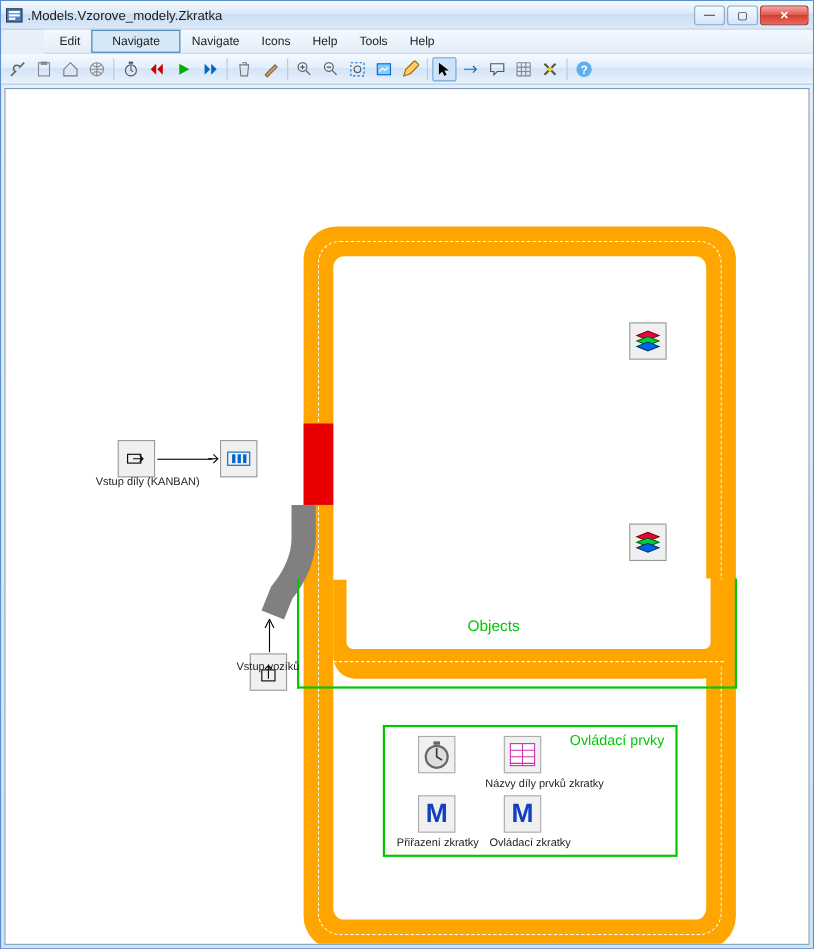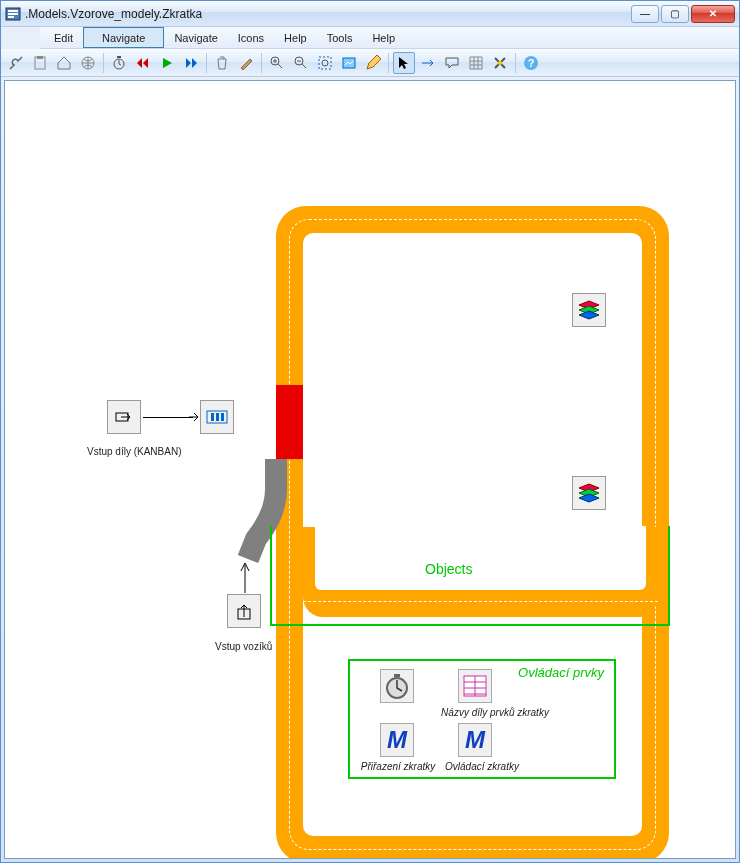--- a/index.html
+++ b/index.html
@@ -184,21 +184,20 @@
   }
 
   
   .ovladaci {
     position: absolute;
     left: 343px; top: 578px;
     width: 268px; height: 120px;
     border: 2px solid #00c800;
     background: #fff;
     padding: 2px;
-    font-style: italic;
   }
   .ovladaci-title {
     position: absolute;
     right: 10px; top: 4px;
     color: #00c800;
     font-size: 13px;
   }
   .ov-icon {
     position: absolute;
     width: 34px; height: 34px;
@@ -426,21 +425,21 @@
 
       <div class="green-box-zkratka"></div>
       <div class="zkratka-label">Objects</div>
 
       <div class="node" style="left:102px; top:319px;">
         <svg width="24" height="24">
             <rect x="4" y="8" width="12" height="8" fill="none" stroke="#000"></rect>
             <path d="M9 12 H18 M15 9 L18 12 L15 15" stroke="#000" fill="none"></path>
           </svg>
       </div>
-      <div class="node-label" style="left:82px; top:365px;text-align:right;">Vstup díly (KANBAN)</div>
+      <div class="node-label" style="left:82px; top:352px;text-align:right;">Vstup díly (KANBAN)</div>
 
       <div class="arrow-line" style="left:138px; top:336px; width:50px;"></div>
       <svg style="position:absolute; left:184px; top:330px;" width="14" height="14">
           <path d="M0 6 L8 6 M5 2 L9 6 L5 10" stroke="#000" fill="none"></path>
         </svg>
 
       <div class="node" style="left:195px; top:319px;">
         <svg width="24" height="24">
             <rect x="2" y="6" width="20" height="12" fill="none" stroke="#06c"></rect>
             <rect x="6" y="8" width="3" height="8" fill="#06c"></rect>
@@ -448,21 +447,21 @@
             <rect x="16" y="8" width="3" height="8" fill="#06c"></rect>
           </svg>
       </div>
 
       <div class="node" style="left:222px; top:513px;">
         <svg width="24" height="24">
             <rect x="6" y="10" width="12" height="10" fill="none" stroke="#000"></rect>
             <path d="M12 18 V6 M9 9 L12 6 L15 9" stroke="#000" fill="none"></path>
           </svg>
       </div>
-      <div class="node-label" style="left:210px; top:560px;">Vstup vozíků</div>
+      <div class="node-label" style="left:210px; top:520px;">Vstup vozíků</div>
       <svg style="position:absolute; left:233px; top:480px;" width="14" height="34">
           <path d="M7 32 V4 M3 10 L7 2 M11 10 L7 2" stroke="#000" fill="none"></path>
         </svg>
 
       <div class="stack-icon" style="left:567px; top:212px;">
         <svg width="26" height="26">
             <path d="M3 8 L13 4 L23 8 L13 12 Z" fill="#e04" stroke="#800"></path>
             <path d="M3 13 L13 9 L23 13 L13 17 Z" fill="#0c4" stroke="#060"></path>
             <path d="M3 18 L13 14 L23 18 L13 22 Z" fill="#06e" stroke="#036"></path>
           </svg>

